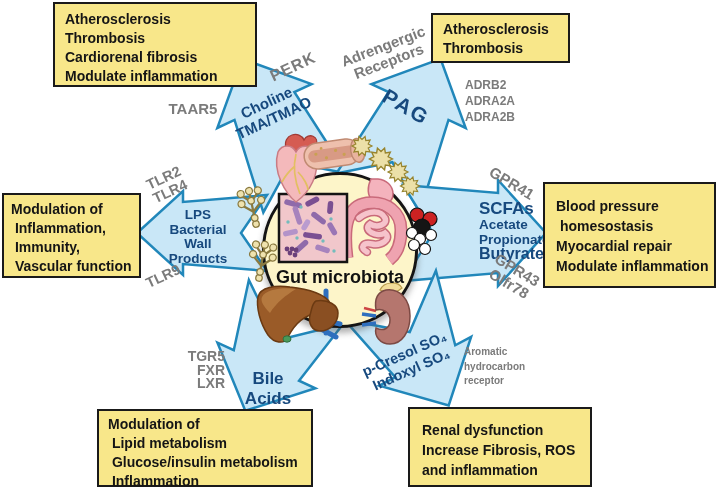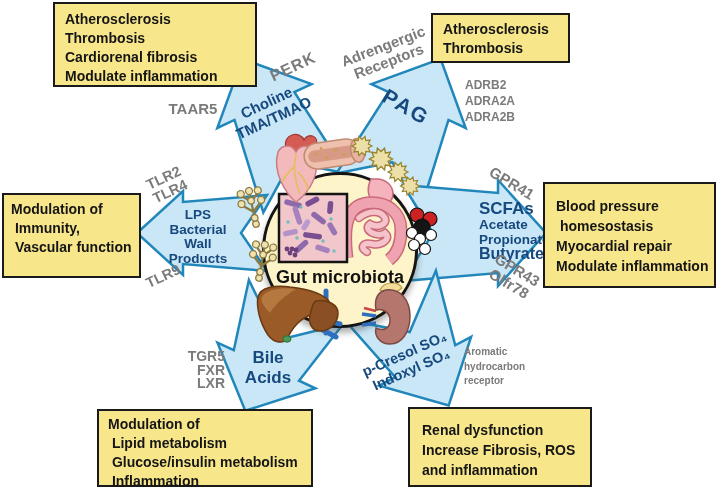--- a/index.html
+++ b/index.html
@@ -161,21 +161,21 @@
   <div class="tl navy" style="left:444px;top:200px;margin-left:35px;">
     <div style="font-size:17px;line-height:18px;">SCFAs</div>
     <div style="font-size:13.5px;line-height:14.5px;">Acetate</div>
     <div style="font-size:13.5px;line-height:14.5px;">Propionate</div>
     <div style="font-size:16px;line-height:14.5px;">Butyrate</div>
   </div>
   <div class="lbl navy" style="left:408px;top:362px;font-size:14.5px;line-height:17px;transform:translate(-50%,-50%) rotate(-24deg);">
     <div>p-Cresol SO₄</div>
       <div>Indoxyl SO₄</div>
   </div>
-  <div class="lbl navy" style="left:268px;top:367px;font-size:17px;line-height:19.5px;">
+  <div class="lbl navy" style="left:268px;top:388px;font-size:17px;line-height:19.5px;">
     <div>Bile</div>
       <div>Acids</div>
   </div>
   <div class="lbl navy" style="left:198px;top:231px;font-size:13.5px;line-height:14.5px;margin-top:6px;">
     <div>LPS</div>
       <div>Bacterial</div>
     <div>Wall</div>
       <div>Products</div>
   </div>
 
@@ -216,20 +216,21 @@
     <div class="ln">Thrombosis</div>
     <div class="ln">Cardiorenal fibrosis</div>
     <div class="ln">Modulate inflammation</div>
   </div>
   <div class="box" style="left:431px;top:13px;width:139px;height:50px;padding:5px 0 0 10px;">
     <div class="ln">Atherosclerosis</div>
     <div class="ln">Thrombosis</div>
   </div>
   <div class="box" style="left:2px;top:193px;width:139px;height:85px;padding:5px 0 0 7px;">
     <div class="ln">Modulation of</div>
+    <div class="ln"> Inflammation,</div>
     <div class="ln"> Immunity,</div>
     <div class="ln"> Vascular function</div>
   </div>
   <div class="box" style="left:543px;top:182px;width:173px;height:106px;padding:12px 0 0 11px;line-height:20px;">
     <div class="ln">Blood pressure</div>
     <div class="ln"> homesostasis</div>
     <div class="ln">Myocardial repair</div>
     <div class="ln">Modulate inflammation</div>
   </div>
   <div class="box" style="left:389px;top:407px;width:184px;height:80px;padding:11px 0 0 12px;line-height:20px;margin-left:19px;">

